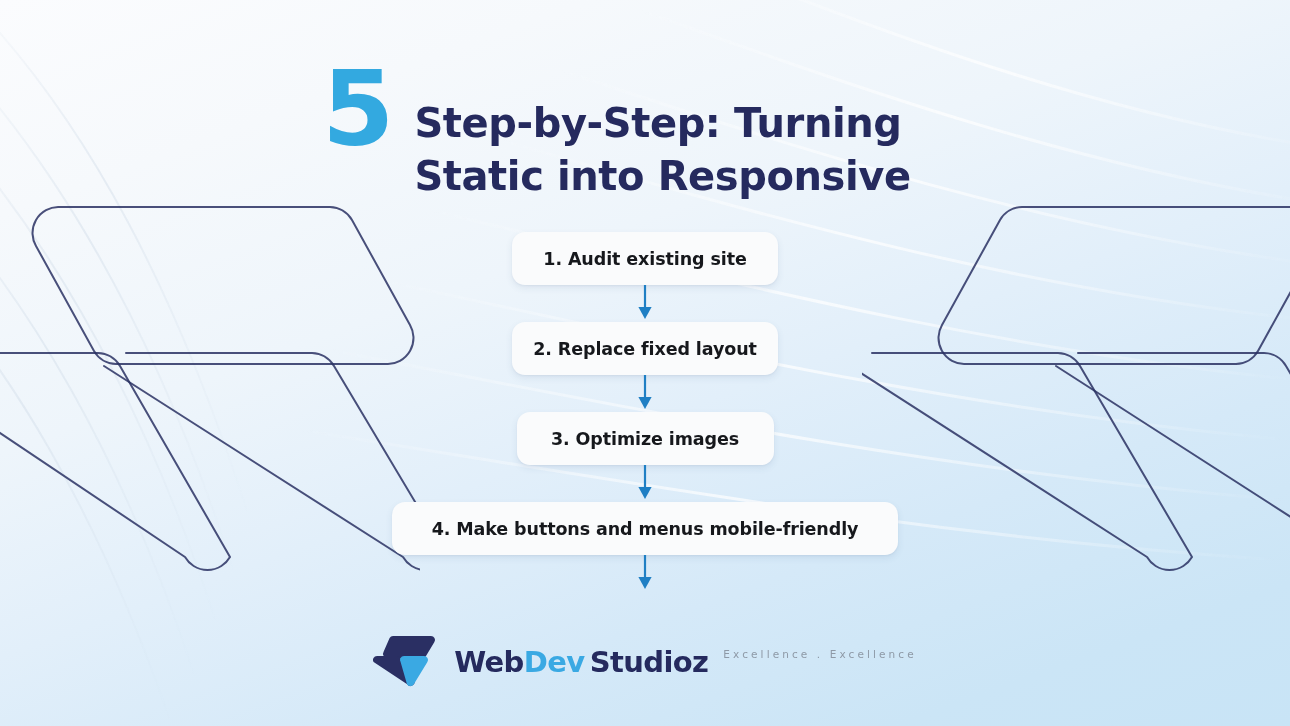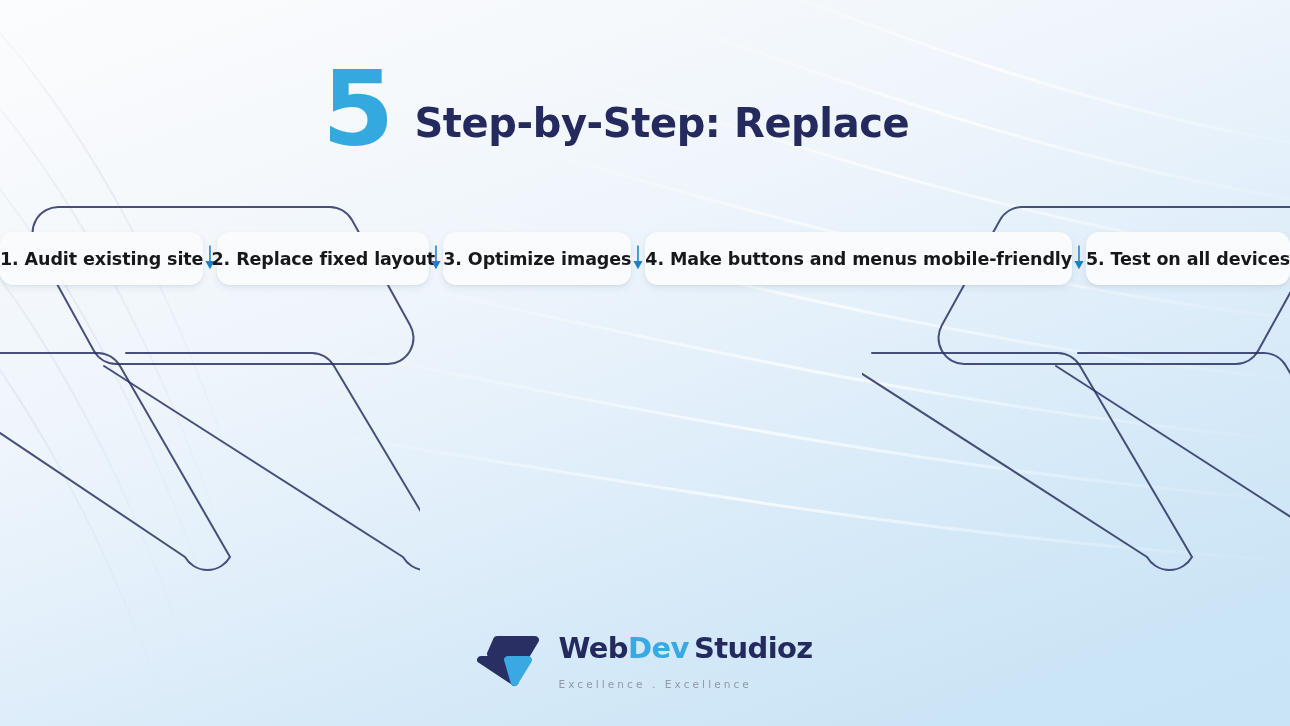--- a/index.html
+++ b/index.html
@@ -68,21 +68,21 @@
   }
   .title .line { display: block; white-space: nowrap; }
 
   
   .flow {
     position: absolute;
     left: 0;
     right: 0;
     top: 232px;
     display: flex;
-    flex-direction: row;
+    flex-direction: column;
     align-items: center;
   }
   .step-box {
     background: #fafbfc;
     border-radius: 13px;
     height: 53px;
     display: flex;
     align-items: center;
     justify-content: center;
     box-shadow: 0 3px 7px rgba(60,90,130,.10), 0 1px 2px rgba(60,90,130,.06);
@@ -105,21 +105,21 @@
   .logo {
     position: absolute;
     left: 0;
     right: 0;
     top: 634px;
     display: flex;
     justify-content: center;
     align-items: center;
     gap: 13px;
   }
-  .logo-text { display: flex; flex-direction: column; gap: 15px; }
+  .logo-text { display: flex; flex-direction: row; gap: 15px; }
   .logo-word {
     font-size: 29px;
     font-weight: 700;
     letter-spacing: -0.6px;
     font-family: "DejaVu Sans", sans-serif;
     line-height: 1;
     white-space: nowrap;
   }
   .logo-word .w1 { color: #252a5e; }
   .logo-word .w2 { color: #3aa9e3; }
@@ -187,36 +187,37 @@
       <path d="M10,168 H196 a26,26 0 0 1 22,13 L330,372 a26,26 0 0 1 -45,0
                L-12,181"></path>
       <path d="M216,168 H402 a26,26 0 0 1 22,13 L536,372 a26,26 0 0 1 -45,0
                L194,181"></path>
     </g>
   </svg>
 
   <div class="header">
     <div class="big-number">5</div>
     <h1 class="title">
-      <span class="line">Step-by-Step: Replace</span>
+      <span class="line">Step-by-Step: Turning</span>
+      <span class="line">Static into Responsive</span>
     </h1>
   </div>
 
   <div class="flow">
 
     <div class="step-box" style="width:266px">
       <span class="label">1. Audit existing site</span>
     </div>
 
     <svg class="connector" viewBox="0 0 20 37">
       <line x1="10" y1="0" x2="10" y2="24" stroke="#1f7fc4" stroke-width="2.2"></line>
       <path d="M3.4,22 L16.6,22 L10,34 Z" fill="#1f7fc4"></path>
     </svg>
 
-    <div class="step-box" style="width:212px">
+    <div class="step-box" style="width:266px">
       <span class="label">2. Replace fixed layout</span>
     </div>
 
     <svg class="connector" viewBox="0 0 20 37">
       <line x1="10" y1="0" x2="10" y2="24" stroke="#1f7fc4" stroke-width="2.2"></line>
       <path d="M3.4,22 L16.6,22 L10,34 Z" fill="#1f7fc4"></path>
     </svg>
 
     <div class="step-box" style="width:257px">
       <span class="label">3. Optimize images</span>
@@ -229,23 +230,20 @@
 
     <div class="step-box" style="width:506px">
       <span class="label">4. Make buttons and menus mobile-friendly</span>
     </div>
 
     <svg class="connector" viewBox="0 0 20 37">
       <line x1="10" y1="0" x2="10" y2="24" stroke="#1f7fc4" stroke-width="2.2"></line>
       <path d="M3.4,22 L16.6,22 L10,34 Z" fill="#1f7fc4"></path>
     </svg>
 
-    <div class="step-box" style="width:266px">
-      <span class="label">5. Test on all devices</span>
-    </div>
   </div>
 
   <div class="logo">
     <svg width="68" height="56" viewBox="0 0 68 56">
       <g stroke-linejoin="round">
         <path d="M20,2 H58 a4,4 0 0 1 3.4,6.1 L53,22 a4,4 0 0 1 -3.4,1.9 H14
                  a4,4 0 0 1 -3.4,-6.1 L16.6,3.9 A4,4 0 0 1 20,2 Z" fill="#2a2f63"></path>
         <path d="M4,22 H24 a4,4 0 0 1 3.4,1.9 L41,46 a4,4 0 0 1 -6.8,4.2 L0.6,28.1
                  A4,4 0 0 1 4,22 Z" fill="#2a2f63"></path>
         <path d="M31,22 H51 a4,4 0 0 1 3.4,6.1 L40.8,50.2 a4,4 0 0 1 -6.8,0

